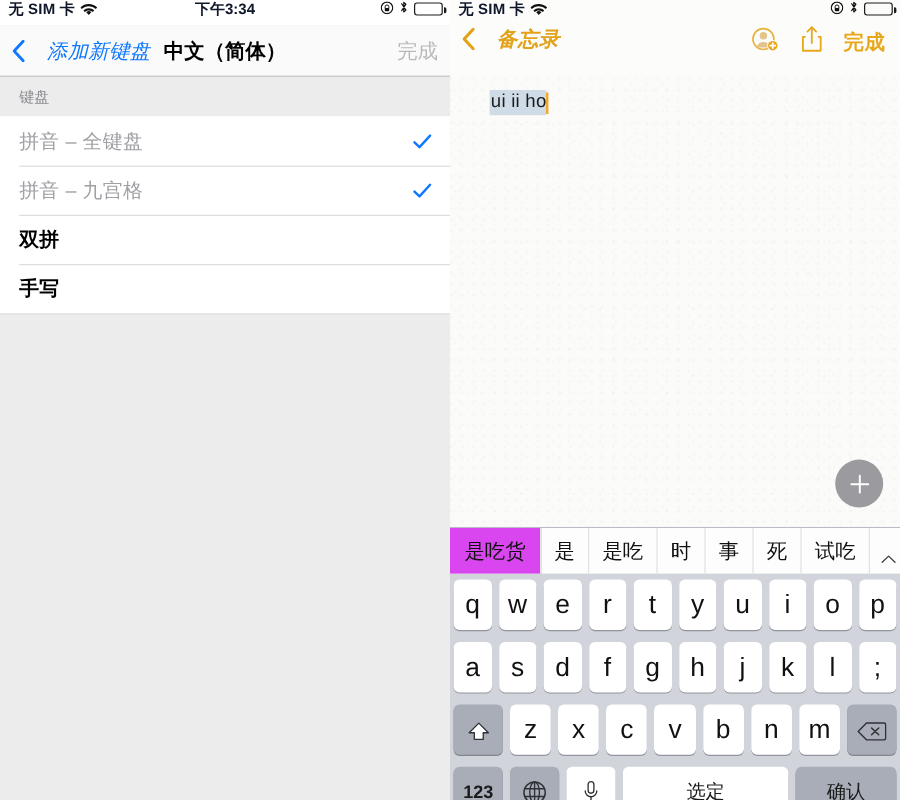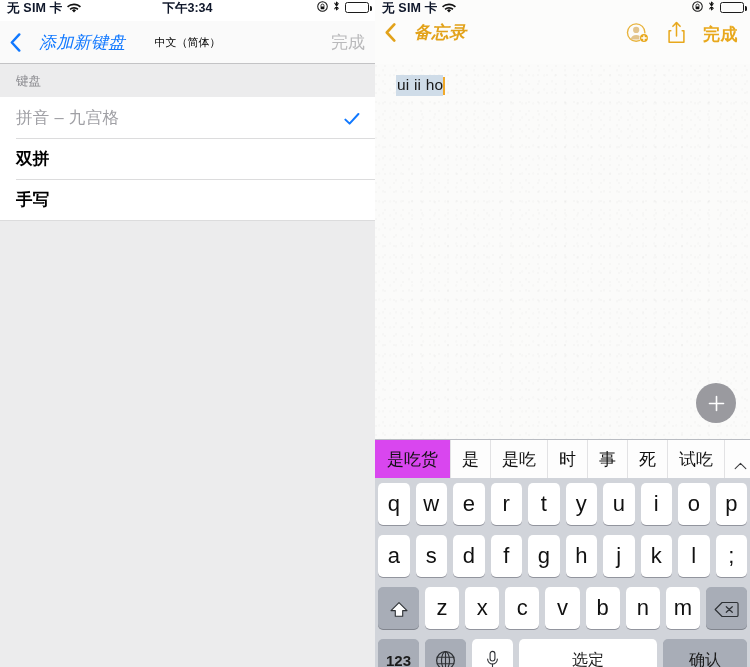--- a/index.html
+++ b/index.html
@@ -41,21 +41,21 @@
   
   .navbar {
     height:43px; display:flex; align-items:center; background:#fafafa;
     border-bottom:1px solid #c3c3c5; position:relative; padding:0 10px;
   }
   .nav-left { display:flex; align-items:center; gap:18px; z-index:2;font-style:italic; }
   .chev-back { width:11px; height:19px; flex:0 0 auto; }
   .nav-back-label { font-size:17px; color:#1078ff; letter-spacing:.3px; }
   .nav-title {
     position:absolute; left:0; right:0; text-align:center;
-    font-size:11px; font-weight:normal; color:#000; pointer-events:none;
+    font-size:17px; font-weight:bold; color:#000; pointer-events:none;
   }
   .nav-right { margin-left:auto; z-index:2; display:flex; align-items:center; gap:17px; }
   .nav-done-disabled { font-size:17px; color:#b9b9bb; }
 
   
   .navbar-notes {
     height:43px; display:flex; align-items:flex-start;
     background:#fcfcfb; padding:0 12px 0 10px;
   }
   .chev-back-orange { width:11px; height:19px; flex:0 0 auto; }
@@ -87,21 +87,21 @@
   .notes-body::before {
     content:""; position:absolute; inset:0;
     background-image:
       radial-gradient(circle at 12% 22%, rgba(0,0,0,.020) 0 1px, transparent 1.4px),
       radial-gradient(circle at 62% 58%, rgba(0,0,0,.018) 0 1px, transparent 1.4px),
       radial-gradient(circle at 38% 82%, rgba(0,0,0,.016) 0 1px, transparent 1.4px);
     background-size:9px 9px, 13px 11px, 11px 14px;
     pointer-events:none;
   }
   .note-text {
-    position:absolute; left:21px; top:11px;
+    position:absolute; left:33px; top:11px;
     font-size:15.5px; color:#1a1a1a; letter-spacing:.2px;
     display:flex; align-items:center;
   }
   .note-text-hl { background:#cfdce8; padding:1px 0 2px 1px; }
   .note-caret { width:2px; height:18px; background:#f0a92a; }
 
   .fab {
     position:absolute; right:14px; bottom:16px;
     width:40px; height:40px; border-radius:50%;
     background:#9a9a9f; display:flex; align-items:center;
@@ -202,20 +202,28 @@
       <div class="nav-title">中文（简体）</div>
       <div class="nav-right">
         <span class="nav-done-disabled">完成</span>
       </div>
     </div>
 
     <div class="list-header">键盘</div>
 
     <div class="list">
 
+      <div class="row disabled">
+        <span class="row-label">拼音 – 全键盘</span>
+        <span class="check">
+          <svg viewBox="0 0 16 14" width="16" height="14">
+              <path d="M1.4 7.6 5.6 11.6 14.4 2" fill="none" stroke="#1078ff" stroke-width="2" stroke-linecap="round" stroke-linejoin="round"></path>
+            </svg>
+        </span>
+      </div>
 
       <div class="row disabled">
         <span class="row-label">拼音 – 九宫格</span>
         <span class="check">
           <svg viewBox="0 0 16 14" width="16" height="14">
               <path d="M1.4 7.6 5.6 11.6 14.4 2" fill="none" stroke="#1078ff" stroke-width="2" stroke-linecap="round" stroke-linejoin="round"></path>
             </svg>
         </span>
       </div>
 

